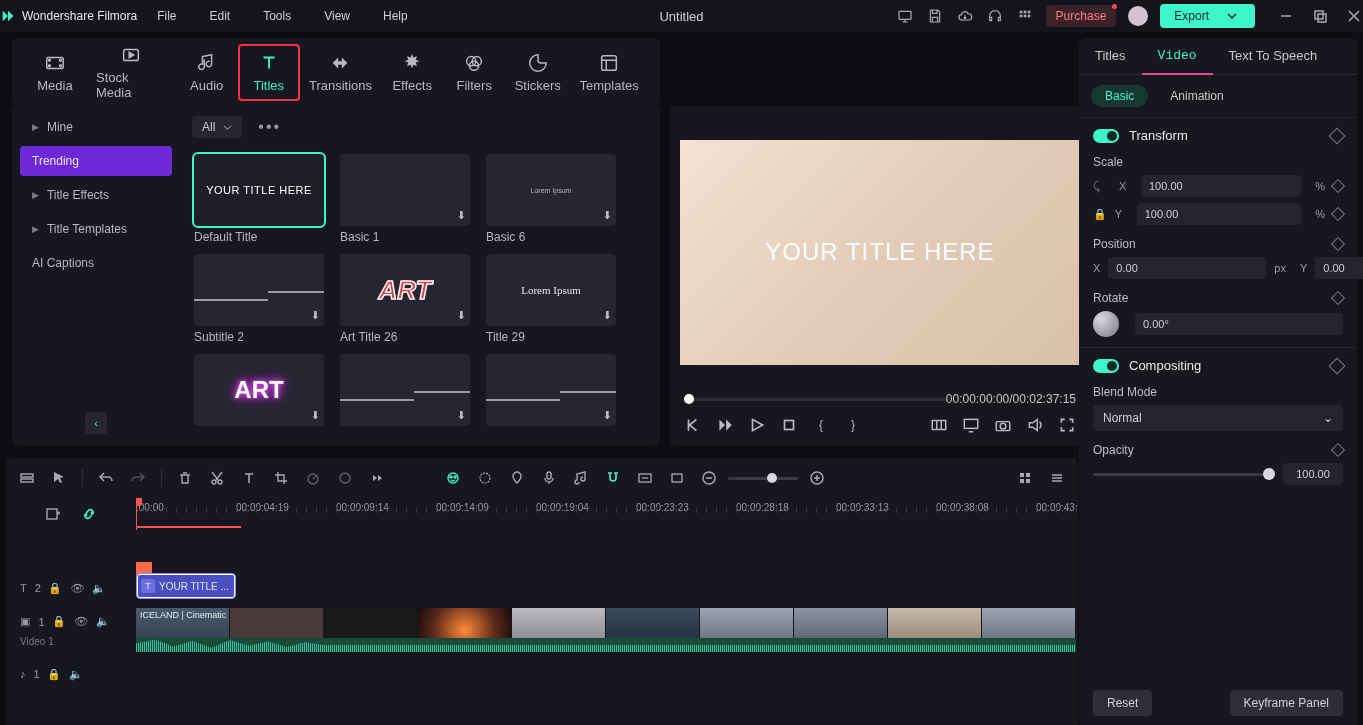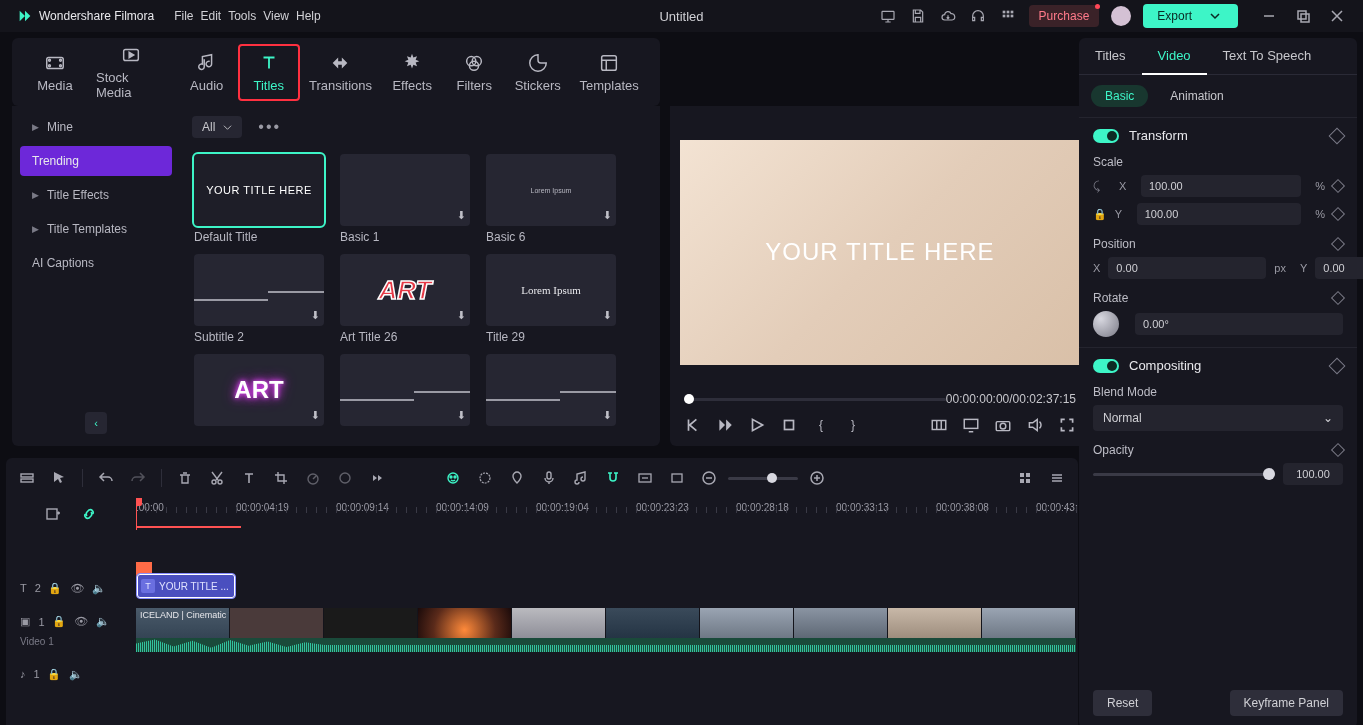--- a/index.html
+++ b/index.html
@@ -1,22 +1,22 @@
 <!DOCTYPE html>
 <html><head>
 <meta charset="utf-8">
 <style>
 * { box-sizing: border-box; margin: 0; padding: 0; font-family: -apple-system, BlinkMacSystemFont, "Segoe UI", Arial, sans-serif; }
 body { background: #0d0d13; color: #c7c7cc; overflow: hidden; width: 1363px; height: 725px; font-size: 12px; }
 
 
-.titlebar { height: 32px; background: #14141b; display: flex; align-items: center; padding: 0 17px; }
+.titlebar { height: 32px; background: #14141b; display: flex; align-items: center; padding: 0 0; }
 .logo { width: 16px; height: 16px; margin-right: 6px; }
 .app-name { color: #e8e8ec; font-size: 12px; margin-right: 20px; }
-.menu { display: flex; gap: 7px; }
+.menu { display: flex; gap: 33px; }
 .menu-item { color: #d0d0d5; font-size: 12px; cursor: pointer; }
 .doc-title { position: absolute; left: 50%; transform: translateX(-50%); color: #d0d0d5; font-size: 13px; }
 .title-right { margin-left: auto; display: flex; align-items: center; gap: 12px; }
 .icon-btn { width: 18px; height: 18px; display: flex; align-items: center; justify-content: center; cursor: pointer; color: #a8a8b2; }
 .icon-btn svg { width: 16px; height: 16px; }
 .purchase { background: #3a2228; color: #ff7a8a; padding: 4px 10px; border-radius: 4px; font-size: 12px; cursor: pointer; position: relative;}
 .purchase::after { content:""; position:absolute; top:-1px; right:-1px; width:5px; height:5px; background:#ff4757; border-radius:50%; }
 .avatar { width: 20px; height: 20px; border-radius: 50%; background: #d4c1d4; cursor: pointer; }
 .export { background: #3df5c7; color: #0a2a24; padding: 5px 18px 5px 14px; border-radius: 4px; font-size: 12px; cursor: pointer; display: flex; align-items: center; gap: 18px; }
 .window-btns { display: flex; gap: 16px; margin-left: 10px; }
@@ -76,21 +76,21 @@
 .scrub-dot { width:10px; height:10px; background:#fff; border-radius:50%; position:absolute; left:0; top:-3.5px; }
 .time { font-size:12px; color:#c7c7cc; }
 .ctrl-row { display:flex; align-items:center; gap: 14px; margin-top: 10px; color:#b8b8c2;}
 .ctrl-row .spacer { flex:1; }
 .ctrl-icon { width:18px; height:18px; display:flex; align-items:center; justify-content:center; cursor:pointer;}
 
 
 .props-area { padding: 0; display:flex; flex-direction:column; height: 690px; position:absolute; right:6px; top:38px;}
 .prop-tabs { display:flex; border-bottom:1px solid #2a2a36; }
 .prop-tab { padding: 10px 16px; color:#c7c7cc; cursor:pointer; font-size:13px; }
-.prop-tab.active { color:#3df5c7; border-bottom: 2px solid #ffffff; margin-bottom:-1px;}
+.prop-tab.active { color:#3df5c7; border-bottom: 2px solid #ec4899; margin-bottom:-1px;font-family:Liberation Mono, monospace;}
 .prop-subtabs { display:flex; gap: 8px; padding: 10px 12px; }
 .pill { padding: 4px 14px; border-radius: 12px; font-size:12px; cursor:pointer; color:#c7c7cc;}
 .pill.active { background:#18372f; color:#3df5c7; }
 
 .section { padding: 10px 14px; border-top:1px solid #24242e;}
 .sec-head { display:flex; align-items:center; gap:10px; color:#e8e8ec; font-size:13px;}
 .toggle { width:26px; height:14px; background:#3df5c7; border-radius:7px; position:relative; cursor:pointer;}
 .toggle::after { content:""; position:absolute; width:10px; height:10px; background:#0d2a24; border-radius:50%; top:2px; left:2px;}
 .toggle.on::after { left:14px; }
 .diamond { margin-left:auto; width:12px; height:12px; border:1.5px solid #7a7a86; transform:rotate(45deg); cursor:pointer;}

